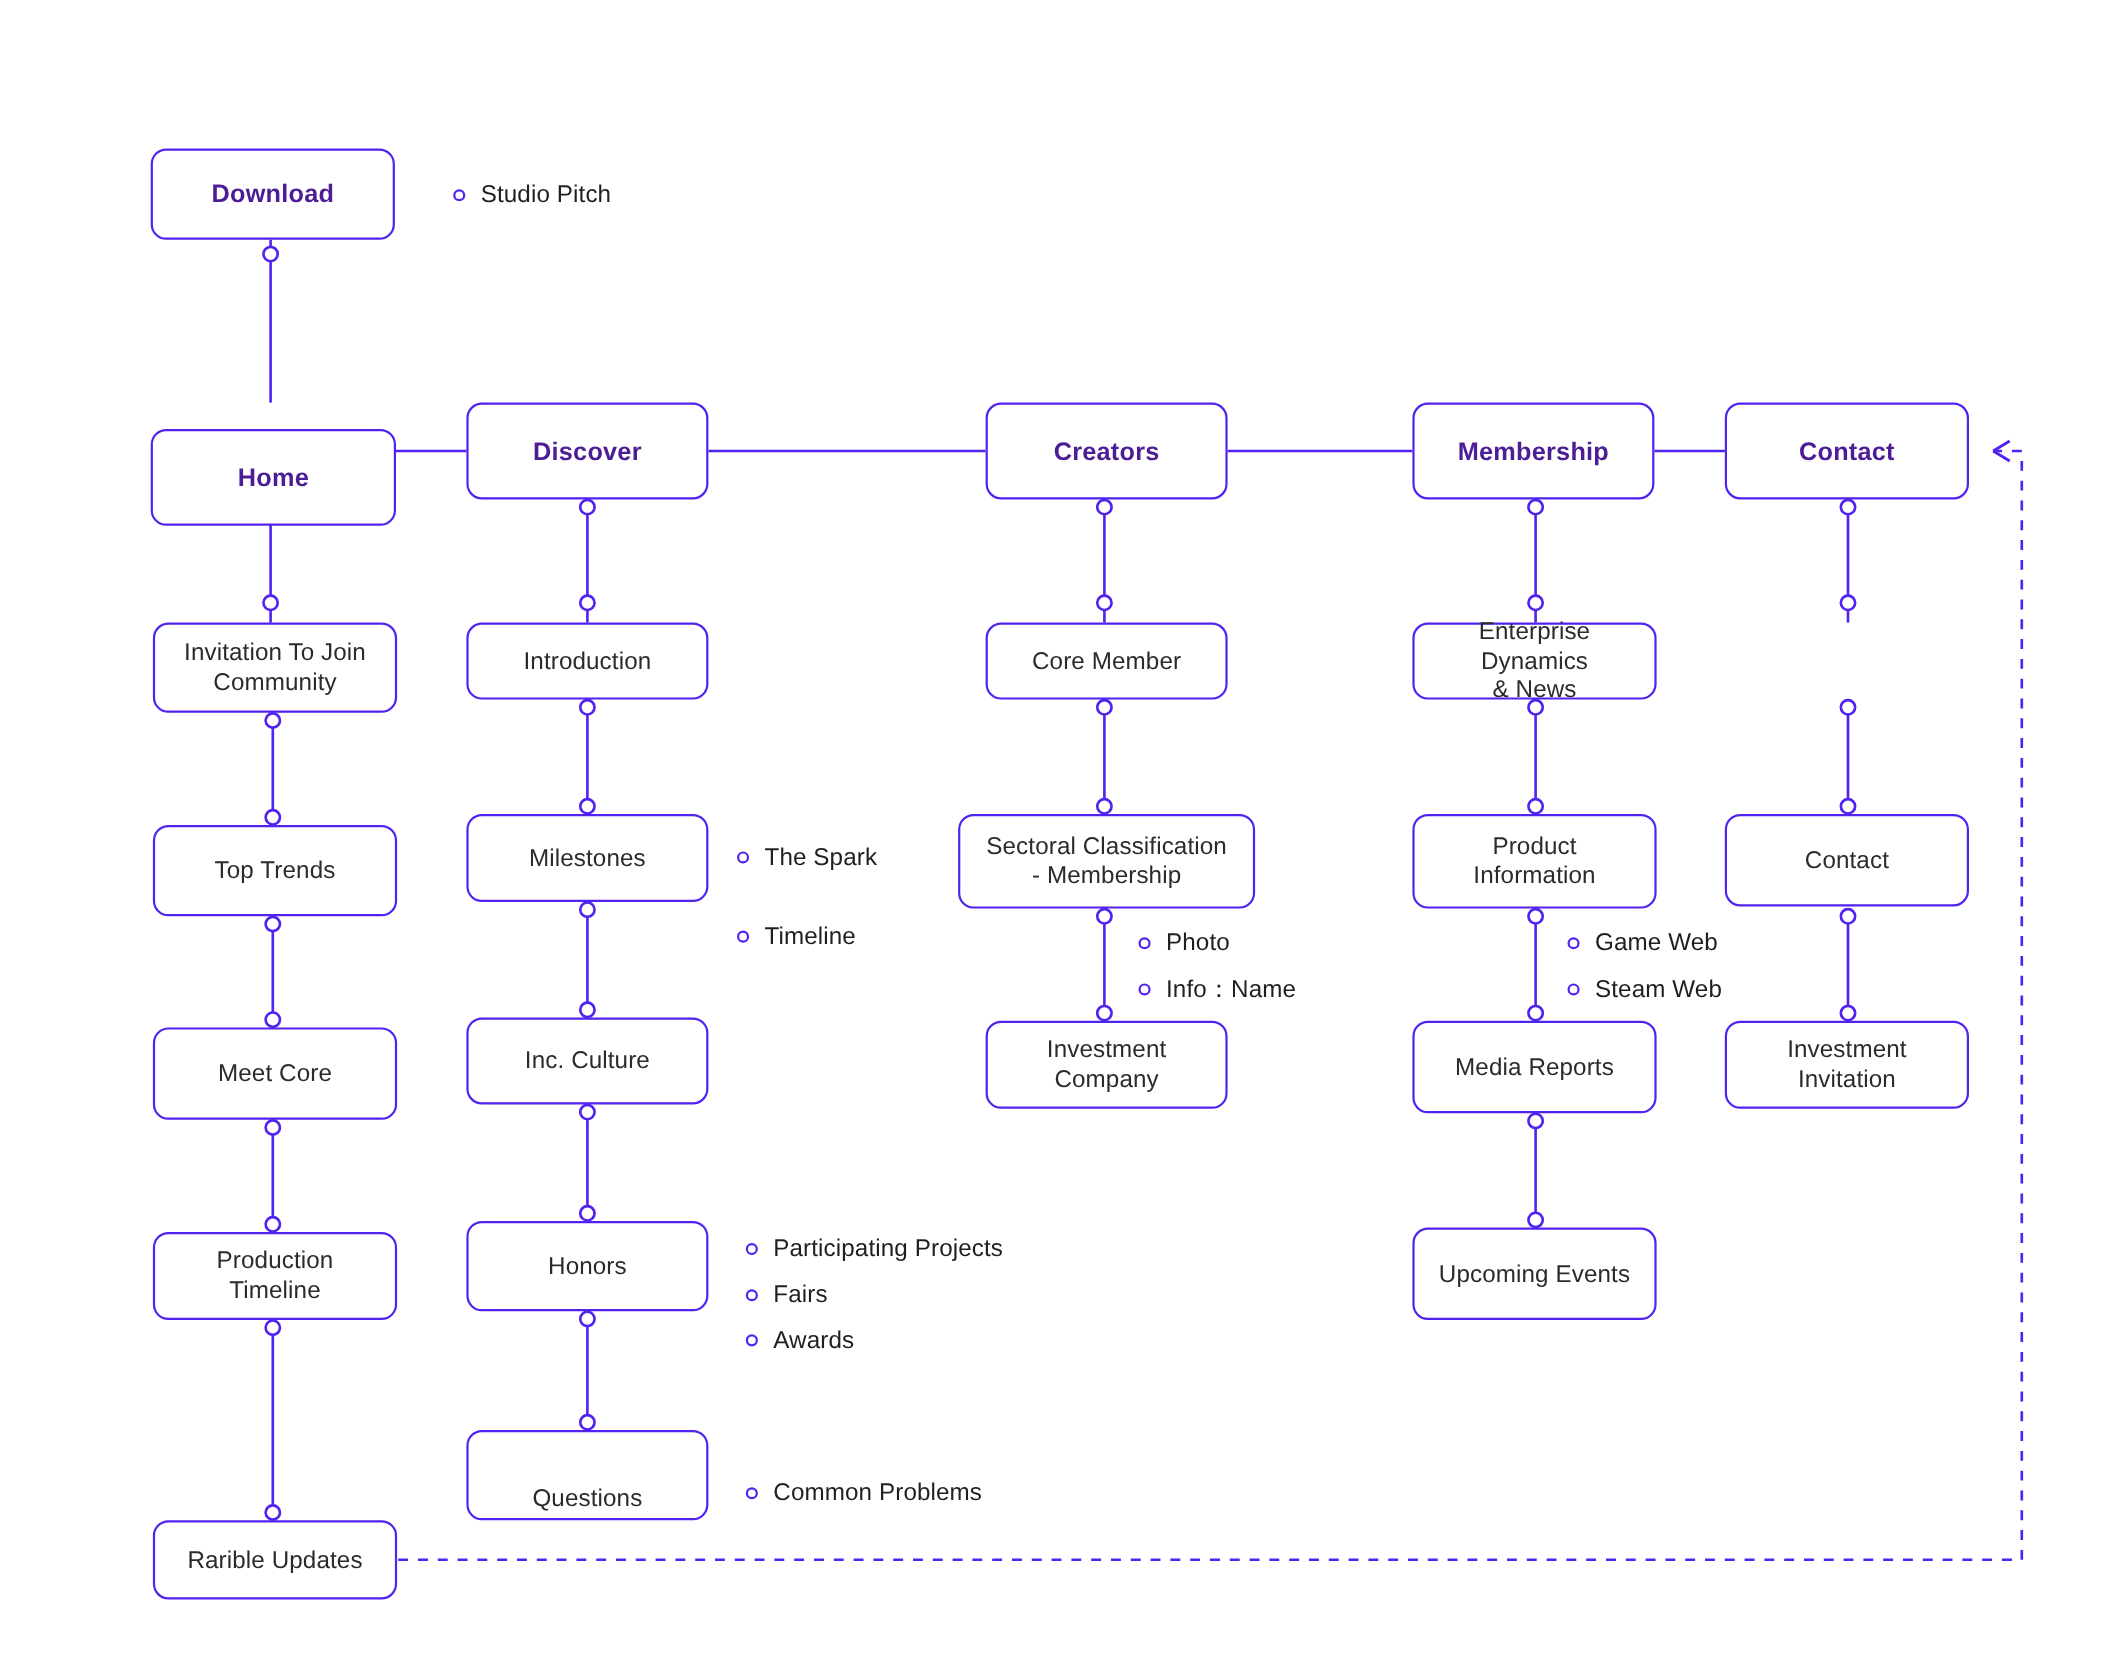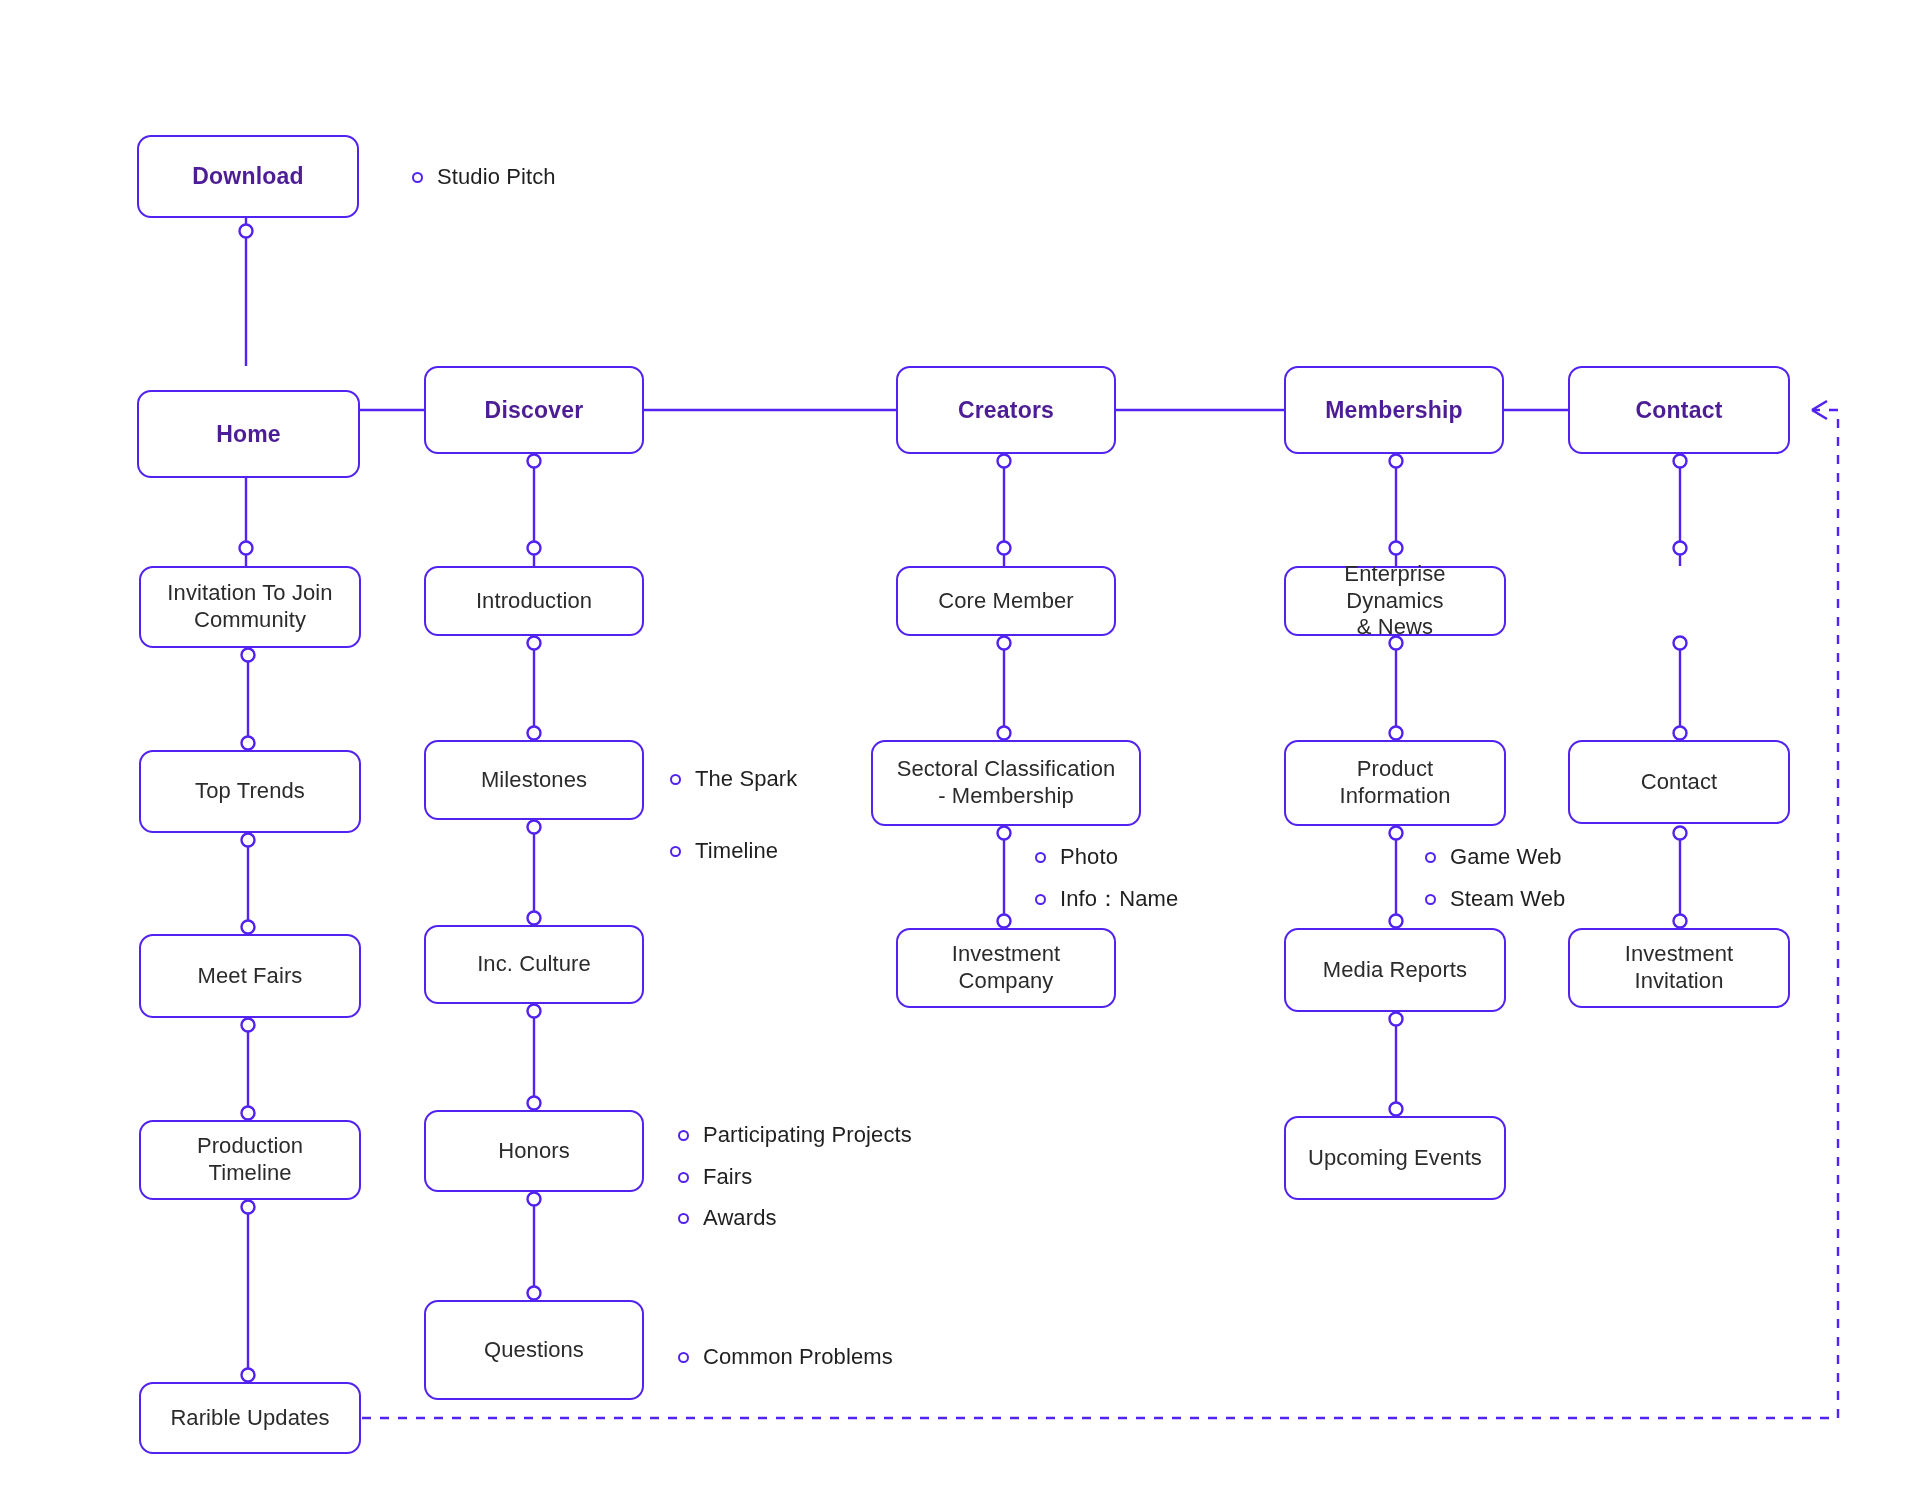--- a/index.html
+++ b/index.html
@@ -185,21 +185,21 @@
   </div>
 
   <div class="node" style="left:139px; top:566px; width:222px; height:82px;">
     <span class="label">Invitation To Join
 Community</span>
   </div>
   <div class="node" style="left:139px; top:750px; width:222px; height:83px;">
     <span class="label">Top Trends</span>
   </div>
   <div class="node" style="left:139px; top:934px; width:222px; height:84px;">
-    <span class="label">Meet Fairs</span>
+    <span class="label">Meet Core</span>
   </div>
   <div class="node" style="left:139px; top:1120px; width:222px; height:80px;">
     <span class="label">Production
 Timeline</span>
   </div>
   <div class="node" style="left:139px; top:1382px; width:222px; height:72px;">
     <span class="label">Rarible Updates</span>
   </div>
 
   <div class="node" style="left:424px; top:566px; width:220px; height:70px;">
@@ -207,21 +207,21 @@
   </div>
   <div class="node" style="left:424px; top:740px; width:220px; height:80px;">
     <span class="label">Milestones</span>
   </div>
   <div class="node" style="left:424px; top:925px; width:220px; height:79px;">
     <span class="label">Inc. Culture</span>
   </div>
   <div class="node" style="left:424px; top:1110px; width:220px; height:82px;">
     <span class="label">Honors</span>
   </div>
-  <div class="node" style="left:424px; top:1300px; width:220px; height:100px;">
+  <div class="node" style="left:424px; top:1300px; width:220px; height:82px;align-items:flex-end;">
     <span class="label">Questions</span>
   </div>
 
   <div class="node" style="left:896px; top:566px; width:220px; height:70px;">
     <span class="label">Core Member</span>
   </div>
   <div class="node" style="left:871px; top:740px; width:270px; height:86px;">
     <span class="label">Sectoral Classification
 - Membership</span>
   </div>

